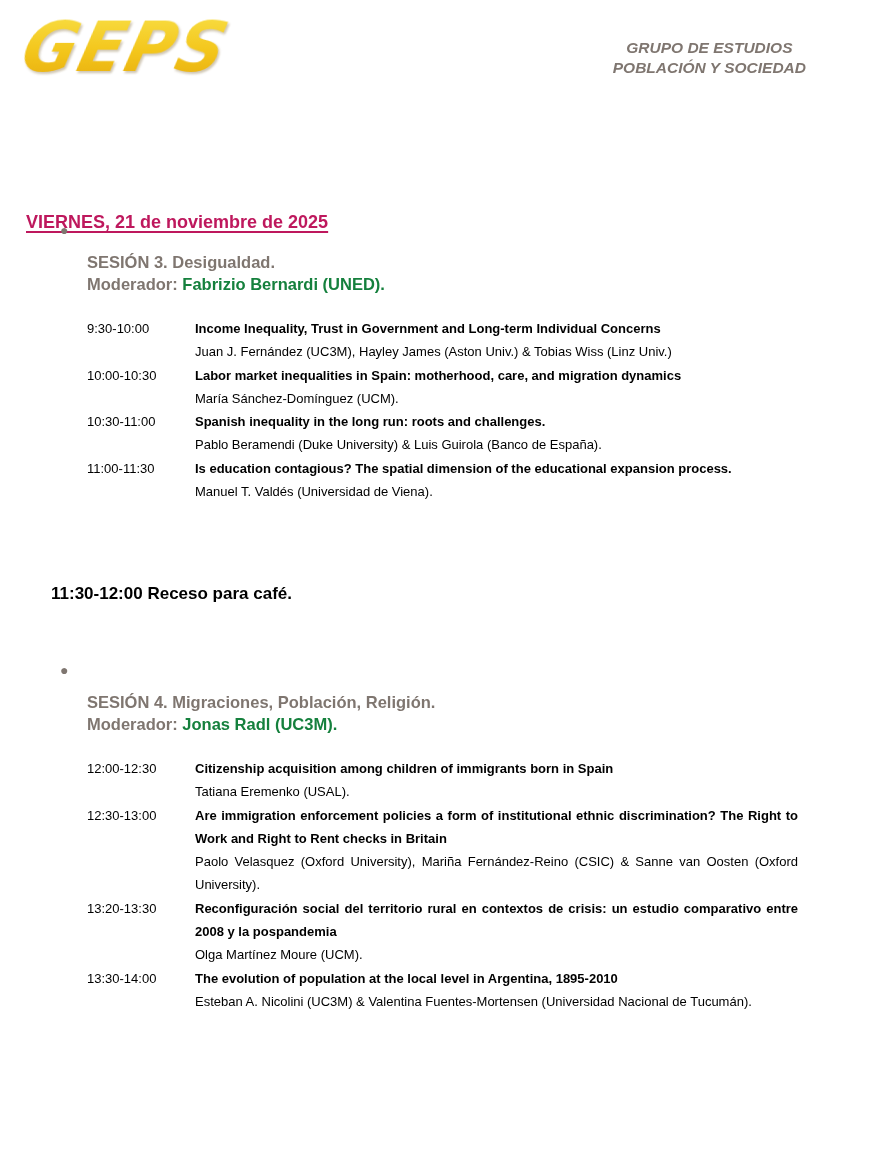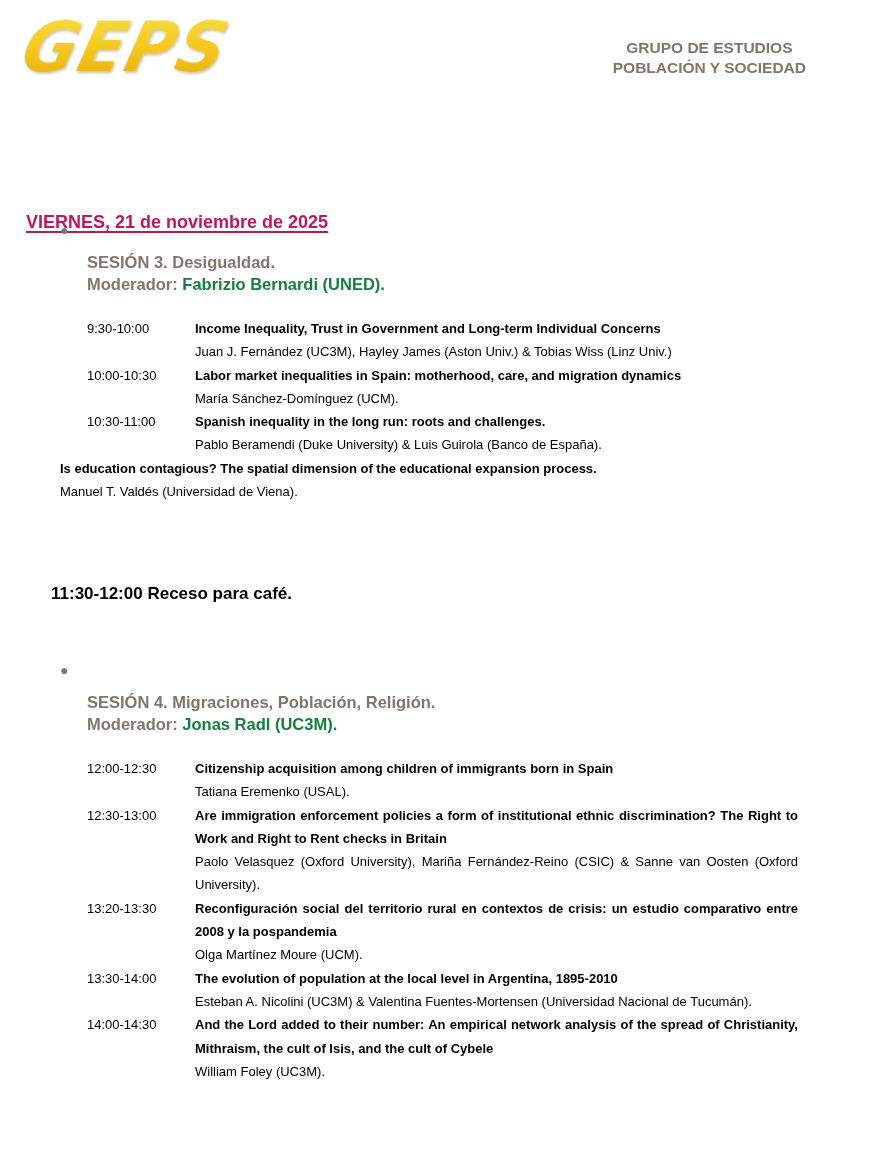--- a/index.html
+++ b/index.html
@@ -6,21 +6,21 @@
   body { width: 872px; height: 1150px; position: relative; overflow: hidden;
          font-family: "Liberation Sans", sans-serif; color: #000; }
   .logo { position: absolute; left: 24px; top: 8px; width: 190px; height: 80px; }
   .logo-text { font-family: "DejaVu Sans", sans-serif; font-style: italic; font-weight: bold;
     font-size: 66px; letter-spacing: 2px; line-height: 80px;
     background: linear-gradient(180deg, #f9e24a 0%, #f3c51a 55%, #e5a90c 100%);
     -webkit-background-clip: text; background-clip: text; color: transparent;
     transform: skewX(-14deg) scaleY(1.05); display: inline-block;
     text-shadow: none; filter: drop-shadow(2px 2px 1px rgba(150,130,90,0.45)); }
   .org { position: absolute; right: 66px; top: 38px; text-align: center;
-    color: #7f7670; font-weight: bold; font-size: 15.5px; line-height: 20px; }
+    color: #7f7670; font-weight: bold; font-style: italic; font-size: 15.5px; line-height: 20px; }
   .day { position: absolute; left: 26px; top: 180px; color: #be185d; font-weight: bold;
     font-size: 18px; text-decoration: underline; text-decoration-thickness: 2px; text-underline-offset: 3px; margin-top: 32px; }
   .session { position: absolute; left: 60px; width: 760px; }
   .bullet { position: absolute; left: 0; top: 4px; color: #7f7670; font-size: 14px; }
   .sess-head { margin-left: 27px; font-size: 16.5px; font-weight: bold; line-height: 22px; color: #7f7670; margin-top: 33px; }
   .sess-head .mod-name { color: #15803d; }
   .talks { margin-top: 22px; }
   .talk { display: flex; font-size: 13px; line-height: 23.3px; }
   .time { width: 108px; flex: none; margin-left: 27px; }
   .body { width: 603px; }
@@ -63,20 +63,21 @@
         </div>
     </div>
     <div class="talk">
       <div class="time">10:30-11:00</div>
       <div class="body">
           <div class="title">Spanish inequality in the long run: roots and challenges.</div>
           <div class="authors">Pablo Beramendi (Duke University) &amp; Luis Guirola (Banco de España).</div>
         </div>
     </div>
     <div class="talk">
+      <div class="time">11:00-11:30</div>
       <div class="body">
           <div class="title">Is education contagious? The spatial dimension of the educational expansion process.</div>
           <div class="authors">Manuel T. Valdés (Universidad de Viena).</div>
         </div>
     </div>
   </div>
 </div>
 
 <div class="break">11:30-12:00 Receso para café.</div>
 
@@ -108,21 +109,14 @@
           <div class="authors">Olga Martínez Moure (UCM).</div>
         </div>
     </div>
     <div class="talk">
       <div class="time">13:30-14:00</div>
       <div class="body">
           <div class="title">The evolution of population at the local level in Argentina, 1895-2010</div>
           <div class="authors">Esteban A. Nicolini (UC3M) &amp; Valentina Fuentes-Mortensen (Universidad Nacional de Tucumán).</div>
         </div>
     </div>
-    <div class="talk">
-      <div class="time">14:00-14:30</div>
-      <div class="body">
-          <div class="title">And the Lord added to their number: An empirical network analysis of the spread of Christianity, Mithraism, the cult of Isis, and the cult of Cybele</div>
-          <div class="authors">William Foley (UC3M).</div>
-        </div>
-    </div>
   </div>
 </div>
 
 </body></html>

